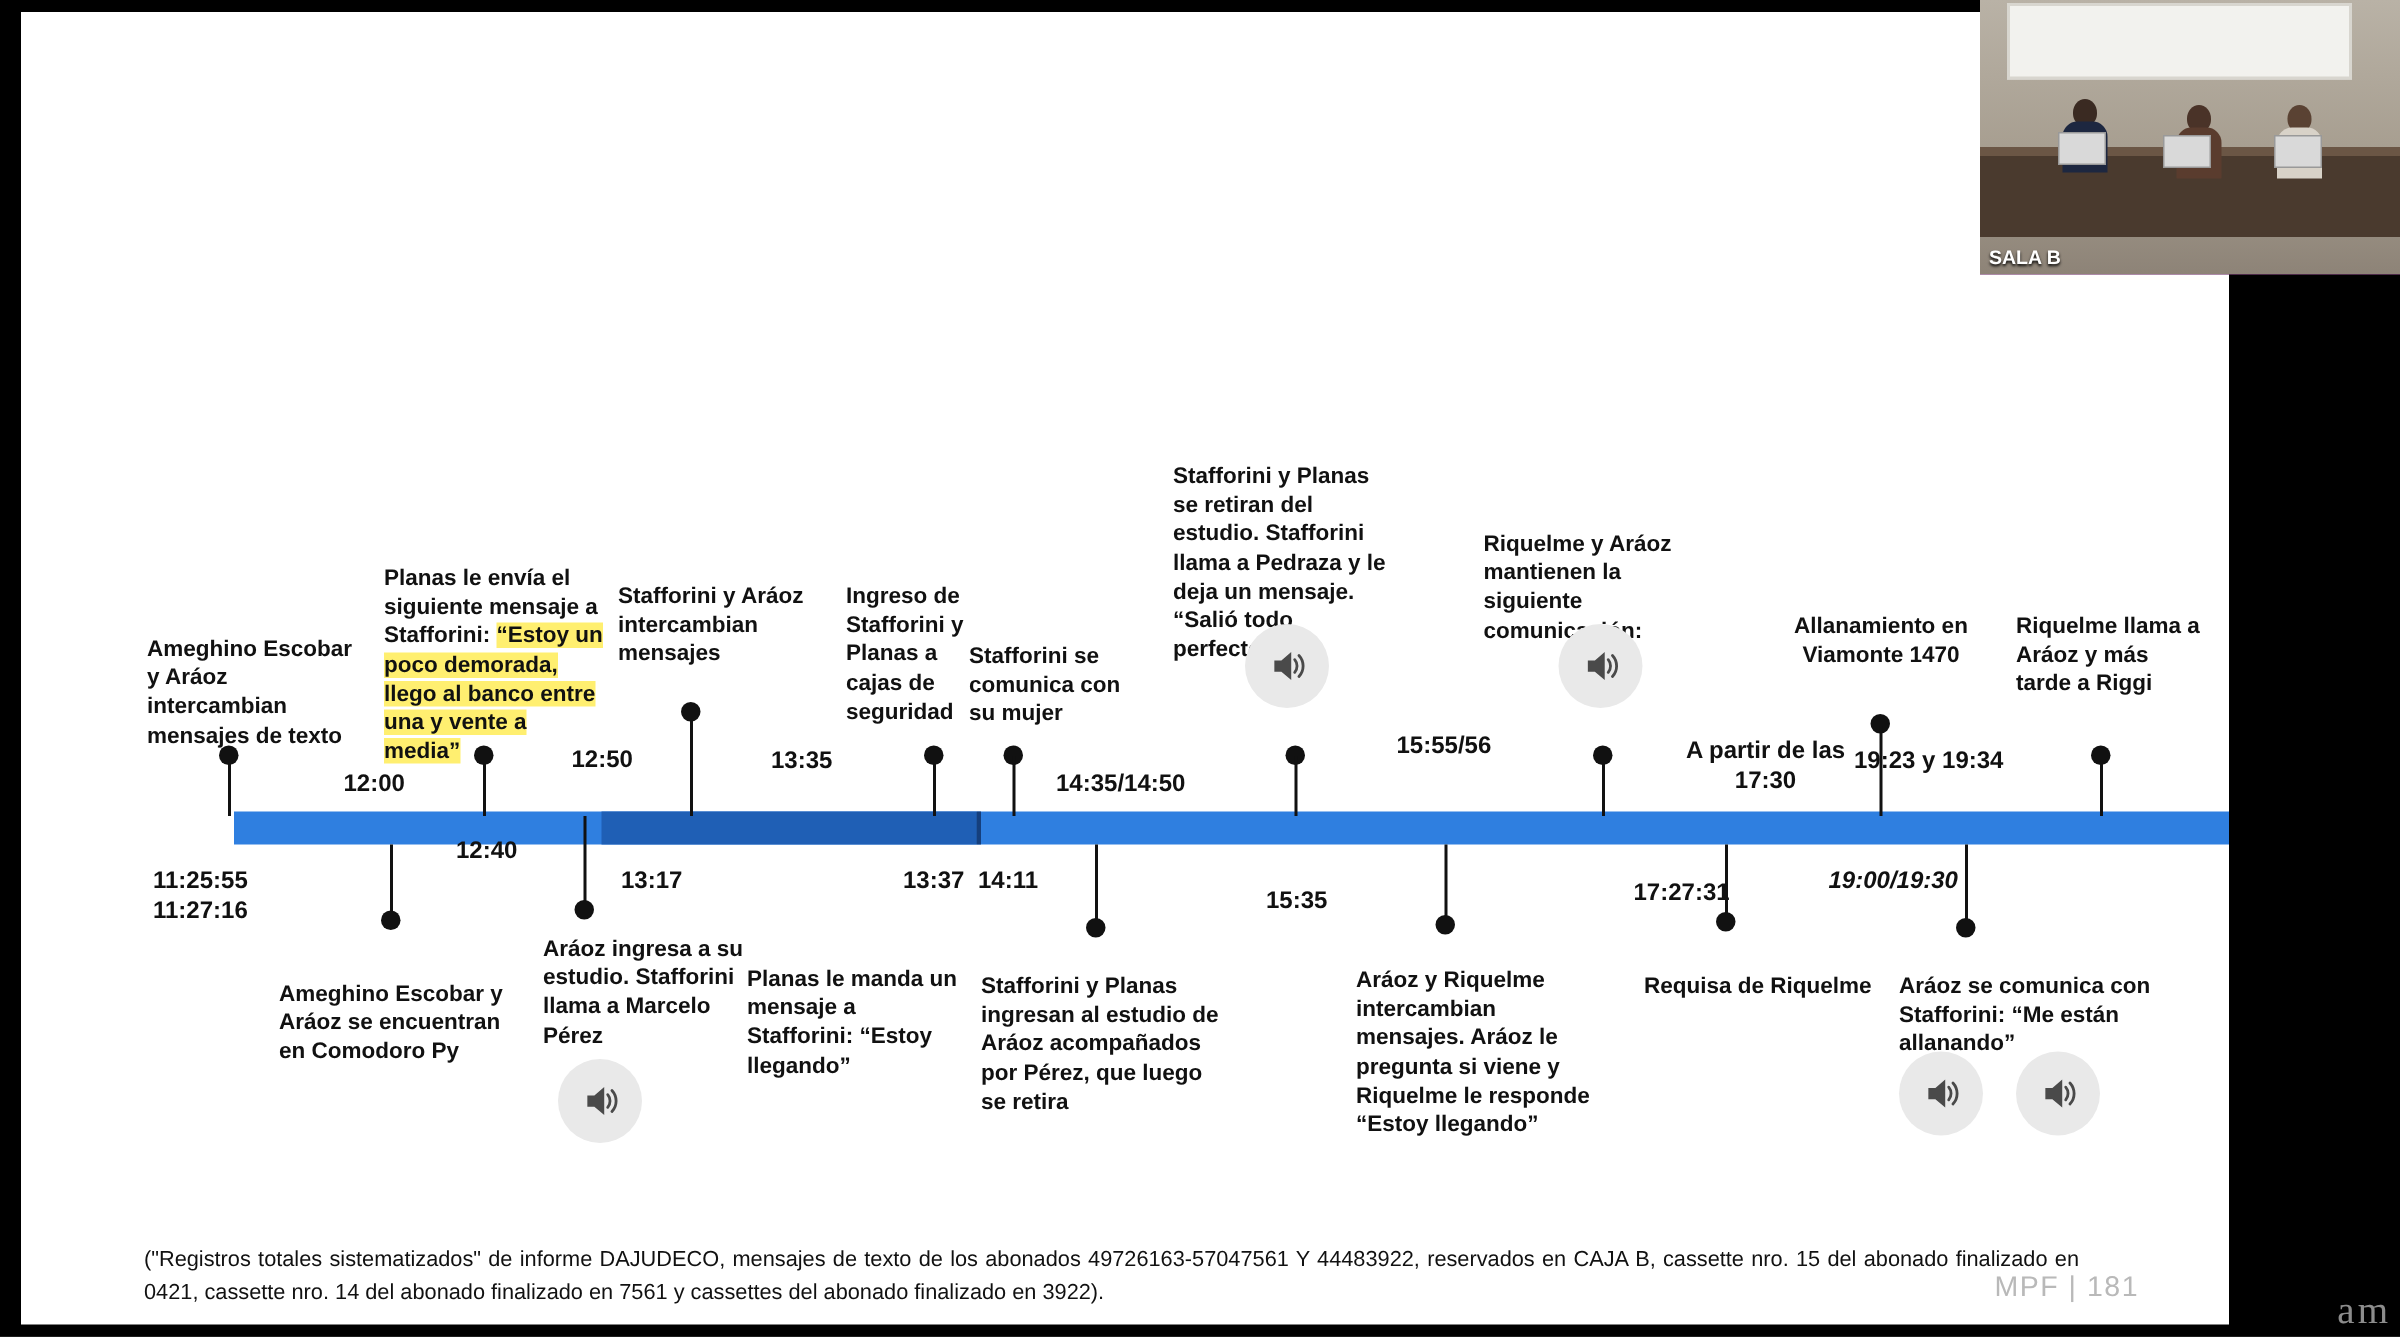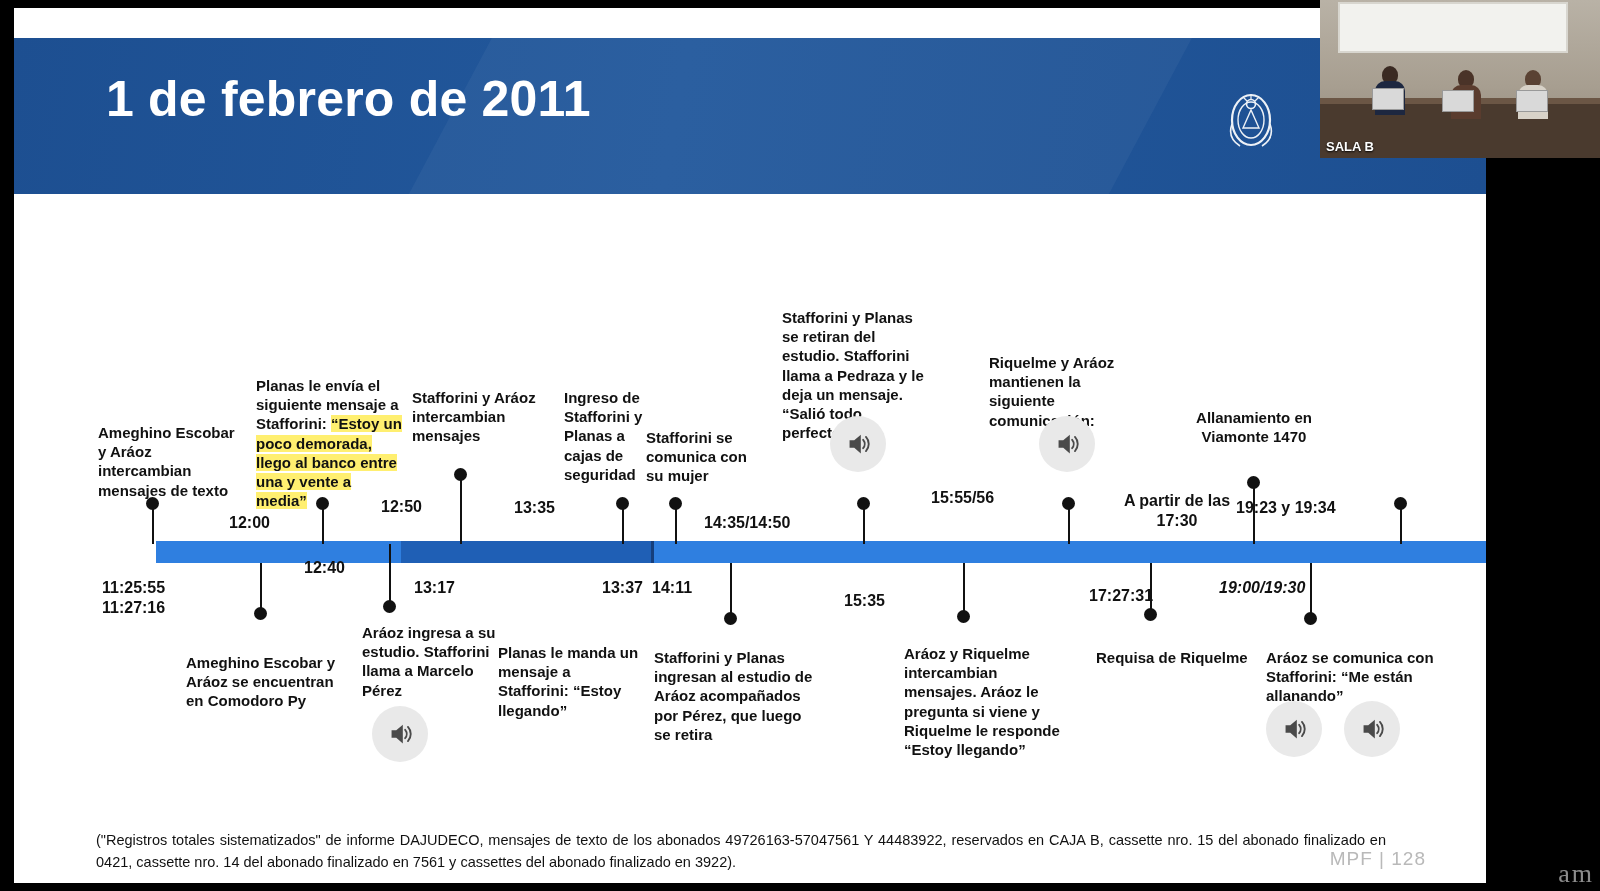--- a/index.html
+++ b/index.html
@@ -150,21 +150,21 @@
     font-size: 19px;
     color: #b9b9b9;
     letter-spacing: 1px;
   }
   
   #pip {
     position: absolute;
     right: 0;
     top: 0;
     width: 280px;
-    height: 158px;
+    height: 183px;
     background: #701a75;
     overflow: hidden;
   }
   #pip .wall {
     position: absolute;
     inset: 0;
     background: linear-gradient(180deg, #b9b2a6 0%, #a79e90 55%, #8d8377 100%);
   }
   #pip .screen {
     position: absolute;
@@ -234,35 +234,20 @@
     letter-spacing: 2px;
   }
 </style>
 </head>
 <body>
 
 <div id="root">
 
   <div id="slide">
 
-    <div id="header">
-      <div class="sheen"></div>
-      <div id="slide-title">1 de febrero de 2011</div>
-      <div id="crest">
-        <svg viewBox="0 0 60 72" width="60" height="72">
-          <ellipse cx="30" cy="34" rx="19" ry="25" fill="none" stroke="#ffffff" stroke-width="2.2"></ellipse>
-          <ellipse cx="30" cy="34" rx="13" ry="18" fill="none" stroke="#ffffff" stroke-width="1.4"></ellipse>
-          <path d="M22 42 L30 24 L38 42 Z" fill="none" stroke="#ffffff" stroke-width="1.4"></path>
-          <circle cx="30" cy="18" r="4.5" fill="none" stroke="#ffffff" stroke-width="1.6"></circle>
-          <path d="M30 13.5 L30 8 M26 15 L22 11 M34 15 L38 11" stroke="#ffffff" stroke-width="1.2"></path>
-          <path d="M11 38 q-5 14 8 22" fill="none" stroke="#ffffff" stroke-width="1.6"></path>
-          <path d="M49 38 q5 14 -8 22" fill="none" stroke="#ffffff" stroke-width="1.6"></path>
-        </svg>
-      </div>
-    </div>
 
     <div id="axis">
       <div class="seg-dark1"></div>
       <div class="seg-dark2"></div>
     </div>
 
     <div class="lbl" style="left:84px; top:415px; width:140px;">Ameghino Escobar y Aráoz intercambian mensajes de texto</div>
     <div class="dot" style="left:132px; top:489px;"></div>
     <div class="tick" style="left:138px; top:496px; height:40px;"></div>
     <div class="time" style="left:88px; top:570px;">11:25:55<br>11:27:16</div>
@@ -332,20 +317,21 @@
     <div class="dot" style="left:1130px; top:600px;"></div>
 
     <div class="lbl" style="left:1180px; top:400px; width:120px; text-align:center;">Allanamiento en Viamonte 1470</div>
     <div class="dot" style="left:1233px; top:468px;"></div>
     <div class="tick" style="left:1239px; top:476px; height:60px;"></div>
     <div class="time" style="left:1222px; top:490px;">19:23 y 19:34</div>
     <div class="time" style="left:1205px; top:570px;font-style:italic;">19:00/19:30</div>
     <div class="tick" style="left:1296px; top:555px; height:54px;"></div>
     <div class="dot" style="left:1290px; top:604px;"></div>
 
+    <div class="lbl" style="left:1330px; top:400px; width:125px;">Riquelme llama a Aráoz y más tarde a Riggi</div>
     <div class="dot" style="left:1380px; top:489px;"></div>
     <div class="tick" style="left:1386px; top:496px; height:40px;"></div>
 
     <div class="lbl" style="left:172px; top:645px; width:160px;">Ameghino Escobar y Aráoz se encuentran en Comodoro Py</div>
 
     <div class="lbl" style="left:348px; top:615px; width:140px;">Aráoz ingresa a su estudio. Stafforini llama a Marcelo Pérez</div>
     <div class="spk" style="left:358px; top:698px;">
       <svg viewBox="0 0 32 32" width="30" height="30">
         <path d="M7 12h5l7-6v20l-7-6H7z" fill="#4a4a4a"></path>
         <path d="M21.5 11.5a7 7 0 0 1 0 9" fill="none" stroke="#4a4a4a" stroke-width="2" stroke-linecap="round"></path>
@@ -371,21 +357,21 @@
     </div>
     <div class="spk" style="left:1330px; top:693px;">
       <svg viewBox="0 0 32 32" width="30" height="30">
         <path d="M7 12h5l7-6v20l-7-6H7z" fill="#4a4a4a"></path>
         <path d="M21.5 11.5a7 7 0 0 1 0 9" fill="none" stroke="#4a4a4a" stroke-width="2" stroke-linecap="round"></path>
         <path d="M24.5 8.5a11 11 0 0 1 0 15" fill="none" stroke="#4a4a4a" stroke-width="2" stroke-linecap="round"></path>
       </svg>
     </div>
 
     <div id="footnote">("Registros totales sistematizados" de informe DAJUDECO, mensajes de texto de los abonados 49726163-57047561 Y 44483922, reservados en CAJA B, cassette nro. 15 del abonado finalizado en 0421, cassette nro. 14 del abonado finalizado en 7561 y cassettes del abonado finalizado en 3922).</div>
-    <div id="pagemark">MPF | 128</div>
+    <div id="pagemark">MPF | 181</div>
   </div>
 
   <div id="pip">
     <div class="wall"></div>
     <div class="screen"></div>
     <div class="desk2"></div>
     <div class="desk"></div>
 
     <div class="person" style="left:62px; top:66px;">
       <div class="head" style="left:0;"></div>

